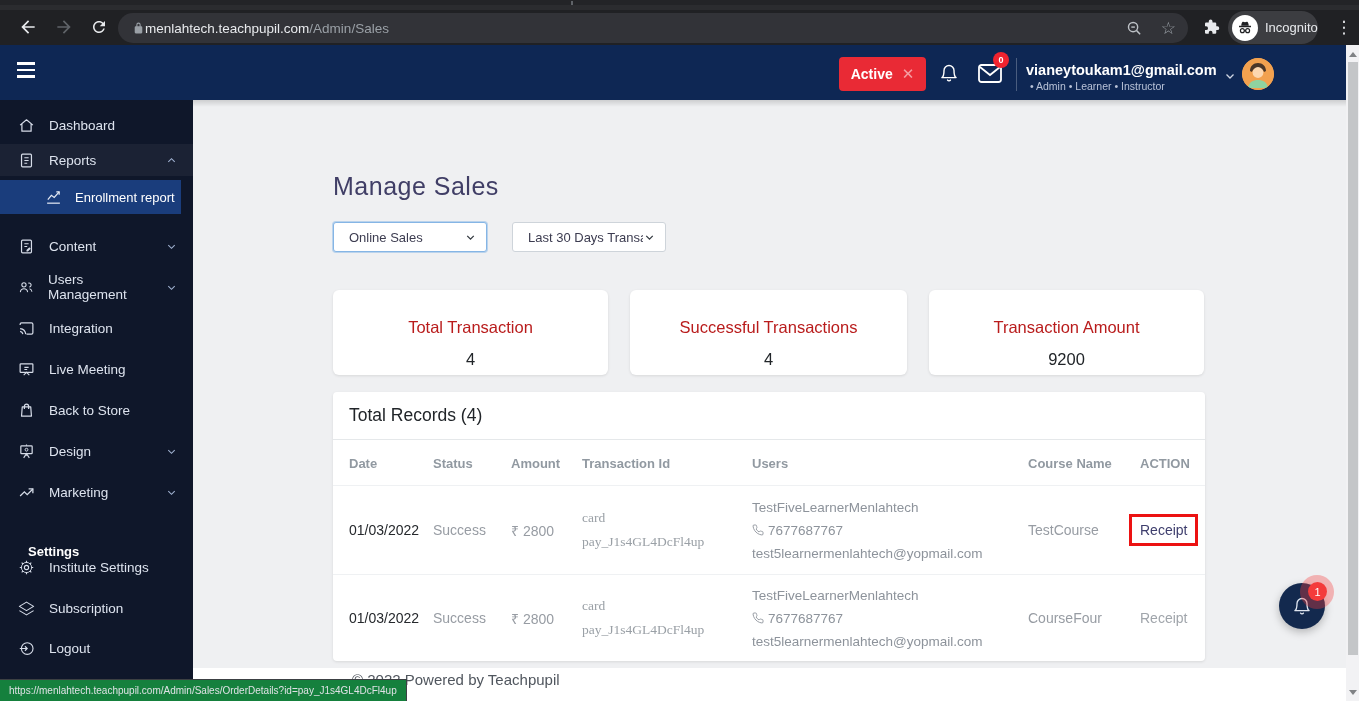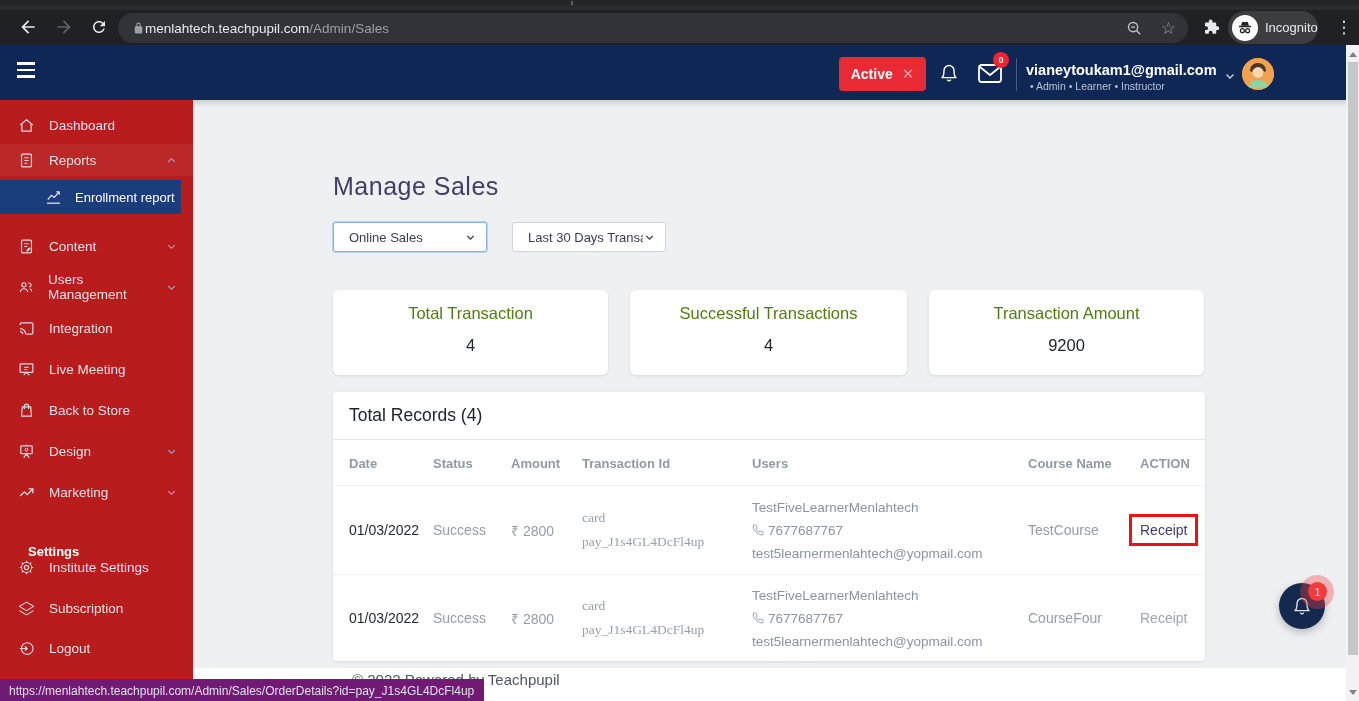--- a/index.html
+++ b/index.html
@@ -31,40 +31,40 @@
   .active-btn .x { color:rgba(255,255,255,0.55); font-size:15px; }
   .hdr-icon { position:absolute; top:62px; }
   .mail-badge { position:absolute; left:993px; top:52px; min-width:16px; height:16px; background:#f0232f; border-radius:8px; color:#fff; font-size:9px; font-weight:bold; display:flex; align-items:center; justify-content:center; padding:0 4px; }
   .hdr-divider { position:absolute; left:1016px; top:58px; width:1px; height:33px; background:rgba(255,255,255,0.25); }
   .user-email { position:absolute; left:1026px; top:62px; color:#ffffff; font-size:14.5px; font-weight:bold; }
   .user-roles { position:absolute; left:1030px; top:80px; color:#b9c3d8; font-size:10.5px; }
   .user-chevron { position:absolute; left:1224px; top:70px; color:#cfd6e4; }
   .avatar { position:absolute; left:1242px; top:58px; width:32px; height:32px; border-radius:50%; overflow:hidden; background:#f2a14f; }
 
   
-  .sidebar { position:absolute; left:0; top:100px; width:193px; height:601px; background:#b91c1c; }
+  .sidebar { position:absolute; left:0; top:100px; width:193px; height:601px; background:#0f172a; }
   .side-item { position:absolute; left:0; width:193px; height:30px; display:flex; align-items:center; padding-left:18px; gap:14px; color:#dde3ee; font-size:13.5px; cursor:pointer; }
   .side-item .chev { margin-left:auto; margin-right:16px; color:#9fb0cf; }
   .side-item.parent-open { background:rgba(255,255,255,0.05); height:32px; }
   .side-sub { position:absolute; left:0; top:80px; width:181px; height:34px; background:#1a3d7c; display:flex; align-items:center; padding-left:45px; gap:13px; color:#ffffff; font-size:13px; cursor:pointer; }
   .settings-heading { position:absolute; left:28px; top:444px; color:#ffffff; font-size:13px; font-weight:bold; }
 
   
   .content { position:absolute; left:193px; top:100px; width:1153px; height:568px; background:#eff0f2; }
   .content-shade { position:absolute; left:193px; top:100px; width:1153px; height:7px; background:linear-gradient(rgba(0,0,0,0.14), rgba(0,0,0,0)); }
   .bottom-white { position:absolute; left:193px; top:668px; width:1153px; height:33px; background:#ffffff; }
 
   .page-title { position:absolute; left:333px; top:172px; font-size:25px; color:#403e66; font-weight:500; letter-spacing:0.5px; }
 
   .select { position:absolute; top:222px; width:154px; height:30px; background:#ffffff; border:1px solid #ced4da; border-radius:3px; display:flex; align-items:center; padding:0 9px 0 15px; cursor:pointer; }
   .select .val { font-size:13px; color:#3c3c50; white-space:nowrap; overflow:hidden; flex:1; }
   .select.focused { border:1px solid #85b5e5; box-shadow:0 0 0 1px rgba(133,181,229,0.5); }
 
   .stat-card { position:absolute; top:290px; height:85px; background:#ffffff; border-radius:6px; box-shadow:0 1px 3px rgba(0,0,0,0.1); text-align:center; }
-  .stat-card .s-label { margin-top:14px; font-size:16.5px; color:#4d7c0f; font-weight:500; }
+  .stat-card .s-label { margin-top:28px; font-size:16.5px; color:#b91c1c; font-weight:500; }
   .stat-card .s-value { margin-top:13px; font-size:16.5px; color:#212529; }
 
   .panel { position:absolute; left:333px; top:392px; width:872px; height:269px; background:#ffffff; border-radius:4px; box-shadow:0 1px 3px rgba(0,0,0,0.1); overflow:hidden; }
   .panel-head { position:absolute; left:0; top:0; width:1012px; height:48px; border-bottom:1px solid #e5e8ea; }
   .panel-title { position:absolute; left:16px; top:13px; font-size:17.5px; color:#212529; font-weight:500; }
   .panel-search { position:absolute; right:26px; top:14px; }
 
   .tgrid { display:grid; grid-template-columns:84px 78px 71px 170px 276px 112px 65px; padding-left:16px; align-items:center; }
   .thead { position:absolute; left:0; top:49px; width:872px; height:45px; border-bottom:1px solid #eff1f3; }
   .thead span { font-size:13px; font-weight:bold; color:#9199a1; }
@@ -81,21 +81,21 @@
   .receipt-muted { font-size:14px; color:#a0a5ab; }
 
   .footer-text { position:absolute; left:352px; top:671px; font-size:15px; color:#50565e; }
 
   
   .fab { position:absolute; left:1279px; top:583px; width:46px; height:46px; border-radius:50%; background:#13294e; display:flex; align-items:center; justify-content:center; box-shadow:0 3px 8px rgba(0,0,0,0.25); cursor:pointer; }
   .fab-halo { position:absolute; left:1300px; top:575px; width:34px; height:34px; border-radius:50%; background:rgba(247,62,62,0.35); }
   .fab-badge { position:absolute; left:1308px; top:582px; width:19px; height:19px; border-radius:50%; background:#f43b3b; color:#ffffff; font-size:11px; display:flex; align-items:center; justify-content:center; }
 
   
-  .status-tip { position:absolute; left:0; top:679px; height:22px; background:#701a75; border:1px solid #3c4043; border-left:none; border-bottom:none; color:#dfe1e5; font-size:12px; display:flex; align-items:center; padding:0 9px; white-space:nowrap; z-index:50; }
+  .status-tip { position:absolute; left:0; top:679px; height:22px; background:#15803d; border:1px solid #3c4043; border-left:none; border-bottom:none; color:#dfe1e5; font-size:10px; display:flex; align-items:center; padding:0 9px; white-space:nowrap; z-index:50; }
 
   
   .scrollbar { position:absolute; left:1346px; top:45px; width:13px; height:656px; background:#f2f2f4; }
   .sb-thumb { position:absolute; left:1.5px; top:17px; width:10px; height:593px; background:#c4c6c8; }
   .sb-arrow-up { position:absolute; left:3px; top:7px; width:0; height:0; border-left:4px solid transparent; border-right:4px solid transparent; border-bottom:5px solid #808285; }
   .sb-arrow-down { position:absolute; left:3px; top:645px; width:0; height:0; border-left:4px solid transparent; border-right:4px solid transparent; border-top:5px solid #808285; }
 
   svg { display:block; }
 </style>
 </head>

